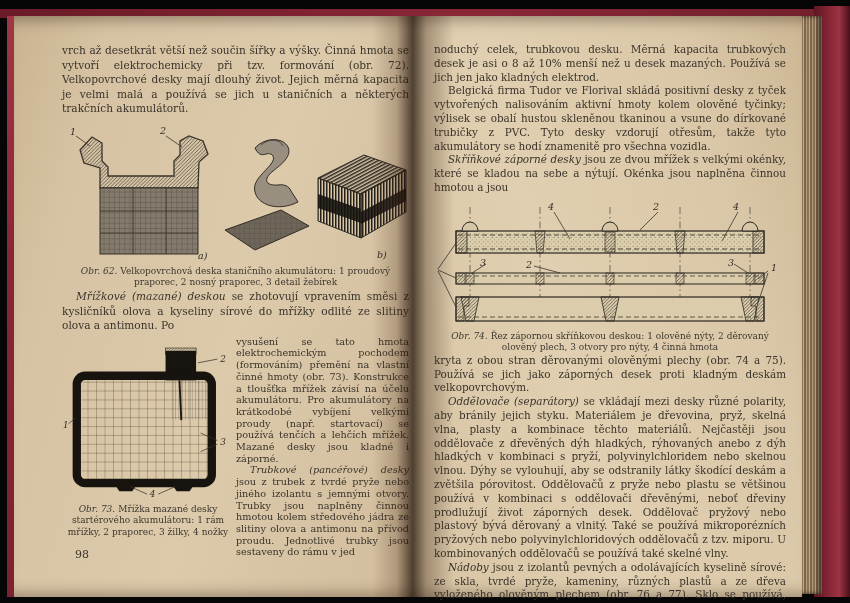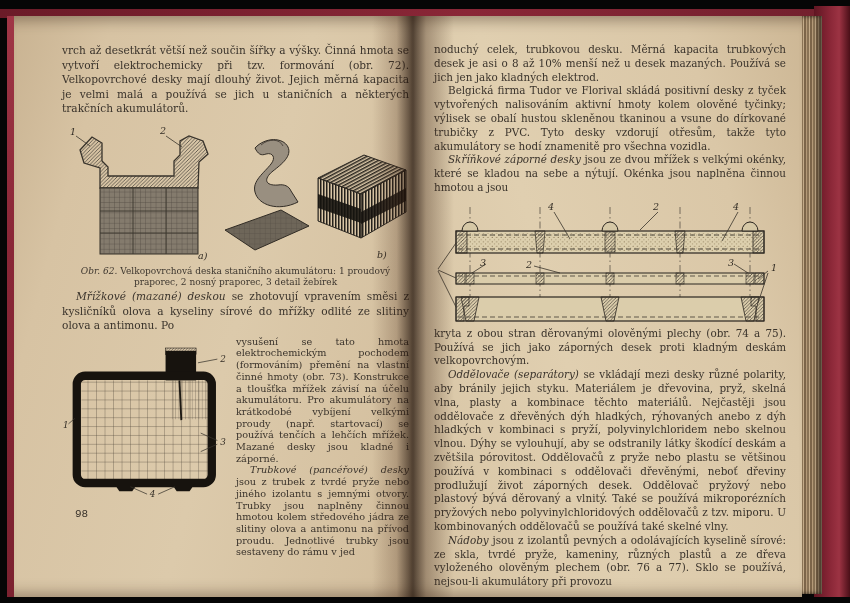--- a/index.html
+++ b/index.html
@@ -32,21 +32,21 @@
   .caption{font-size:9px;line-height:11.5px;text-align:center;color:#3e372f;margin:4px auto 0;}
   .figwrap72{margin-top:8px;}
   .p2{margin-top:6px;}
   .cols{display:flex;margin-top:3px;}
   .figcol{width:172px;flex:none;}
   .textcol{flex:1;margin-left:2px;}
   .textcol p.body{font-size:9.7px;line-height:11.7px;}
   .fig74wrap{margin-top:6px;}
   .p4{margin-top:8px;}
   .pagenum{font-size:11px;color:#3a332b;}
-  .pagenum.pl{margin:10px 0 0 13px;font-family:Liberation Mono, monospace;}
+  .pagenum.pl{margin:10px 0 0 13px;}
   svg text{font-style:italic;font-size:9.5px;fill:#332d25;font-family:"DejaVu Serif",serif;}
   svg{display:block;}
 </style>
 </head>
 <body>
 
 <div class="scene">
   <div class="strip-top"></div>
   <div class="cover-left"></div>
   <div class="cover-right"></div>
@@ -138,20 +138,23 @@
             <line x1="168" y1="14" x2="147" y2="18" stroke="#38332b" stroke-width="0.8"></line>
             <line x1="168" y1="102" x2="150" y2="94" stroke="#38332b" stroke-width="0.8"></line>
             <line x1="168" y1="106" x2="150" y2="114" stroke="#38332b" stroke-width="0.8"></line>
             <line x1="92" y1="160" x2="74" y2="152" stroke="#38332b" stroke-width="0.8"></line>
             <line x1="104" y1="160" x2="122" y2="152" stroke="#38332b" stroke-width="0.8"></line>
             <text x="1" y="88">1</text>
             <text x="171" y="17">2</text>
             <text x="171" y="107">3</text>
             <text x="95" y="163">4</text>
           </svg>
+          <div class="caption" style="width:168px;margin-top:6px;">
+            <i class="capref">Obr. 73.</i><span>Mřížka mazané desky startérového akumulátoru: 1 rám mřížky, 2 praporec, 3 žilky, 4 nožky</span>
+          </div>
           <div class="pagenum pl">98</div>
         </div>
         <div class="textcol">
           <p class="body">vysušení se tato hmota elektrochemickým pochodem (formováním) přemění na vlastní činné hmoty (obr. 73). Konstrukce a tloušťka mřížek závisí na účelu akumulátoru. Pro akumulátory na krátkodobé vybíjení velkými proudy (např. startovací) se používá tenčích a lehčích mřížek. Mazané desky jsou kladné i záporné.</p>
           <p class="body ind"><i class="lead">Trubkové (pancéřové) desky</i><span> jsou z trubek z tvrdé pryže nebo jiného izolantu s jemnými otvory. Trubky jsou naplněny činnou hmotou kolem středového jádra ze slitiny olova a antimonu na přívod proudu. Jednotlivé trubky jsou sestaveny do rámu v jed</span></p>
         </div>
       </div>
 
     </div>
   </div>
@@ -234,20 +237,23 @@
             <line x1="22" y1="106" x2="4" y2="70"></line>
           </g>
           <text x="114" y="9">4</text>
           <text x="219" y="9">2</text>
           <text x="299" y="9">4</text>
           <text x="92" y="67">2</text>
           <text x="46" y="65">3</text>
           <text x="294" y="65">3</text>
           <text x="337" y="70">1</text>
         </svg>
+        <div class="caption" style="width:340px;">
+          <i class="capref">Obr. 74.</i><span>Řez zápornou skříňkovou deskou: 1 olověné nýty, 2 děrovaný olověný plech, 3 otvory pro nýty, 4 činná hmota</span>
+        </div>
       </div>
 
       <p class="body p4">kryta z obou stran děrovanými olověnými plechy (obr. 74 a 75). Používá se jich jako záporných desek proti kladným deskám velkopovrchovým.</p>
       <p class="body ind"><i class="lead">Oddělovače (separátory)</i><span> se vkládají mezi desky různé polarity, aby bránily jejich styku. Materiálem je dřevovina, pryž, skelná vlna, plasty a kombinace těchto materiálů. Nejčastěji jsou oddělovače z dřevěných dýh hladkých, rýhovaných anebo z dýh hladkých v kombinaci s pryží, polyvinylchloridem nebo skelnou vlnou. Dýhy se vylouhují, aby se odstranily látky škodící deskám a zvětšila pórovitost. Oddělovačů z pryže nebo plastu se většinou používá v kombinaci s oddělovači dřevěnými, neboť dřeviny prodlužují život záporných desek. Oddělovač pryžový nebo plastový bývá děrovaný a vlnitý. Také se používá mikroporézních pryžových nebo polyvinylchloridových oddělovačů z tzv. miporu. U kombinovaných oddělovačů se používá také skelné vlny.</span></p>
       <p class="body ind"><i class="lead">Nádoby</i><span> jsou z izolantů pevných a odolávajících kyselině sírové: ze skla, tvrdé pryže, kameniny, různých plastů a ze dřeva vyloženého olověným plechem (obr. 76 a 77). Sklo se používá, nejsou-li akumulátory při provozu</span></p>
 
     </div>
   </div>
 
   <div class="gutter"></div>

